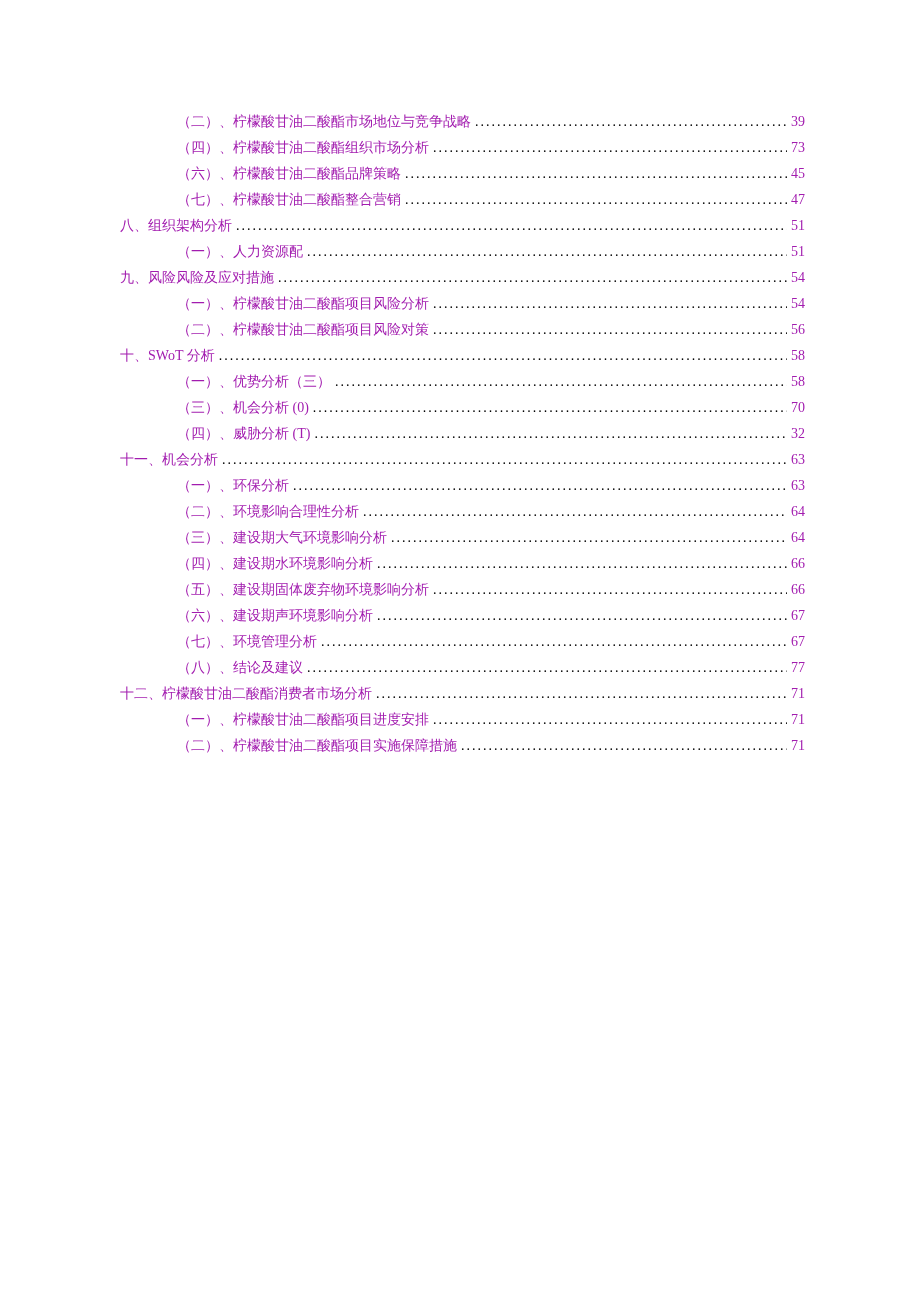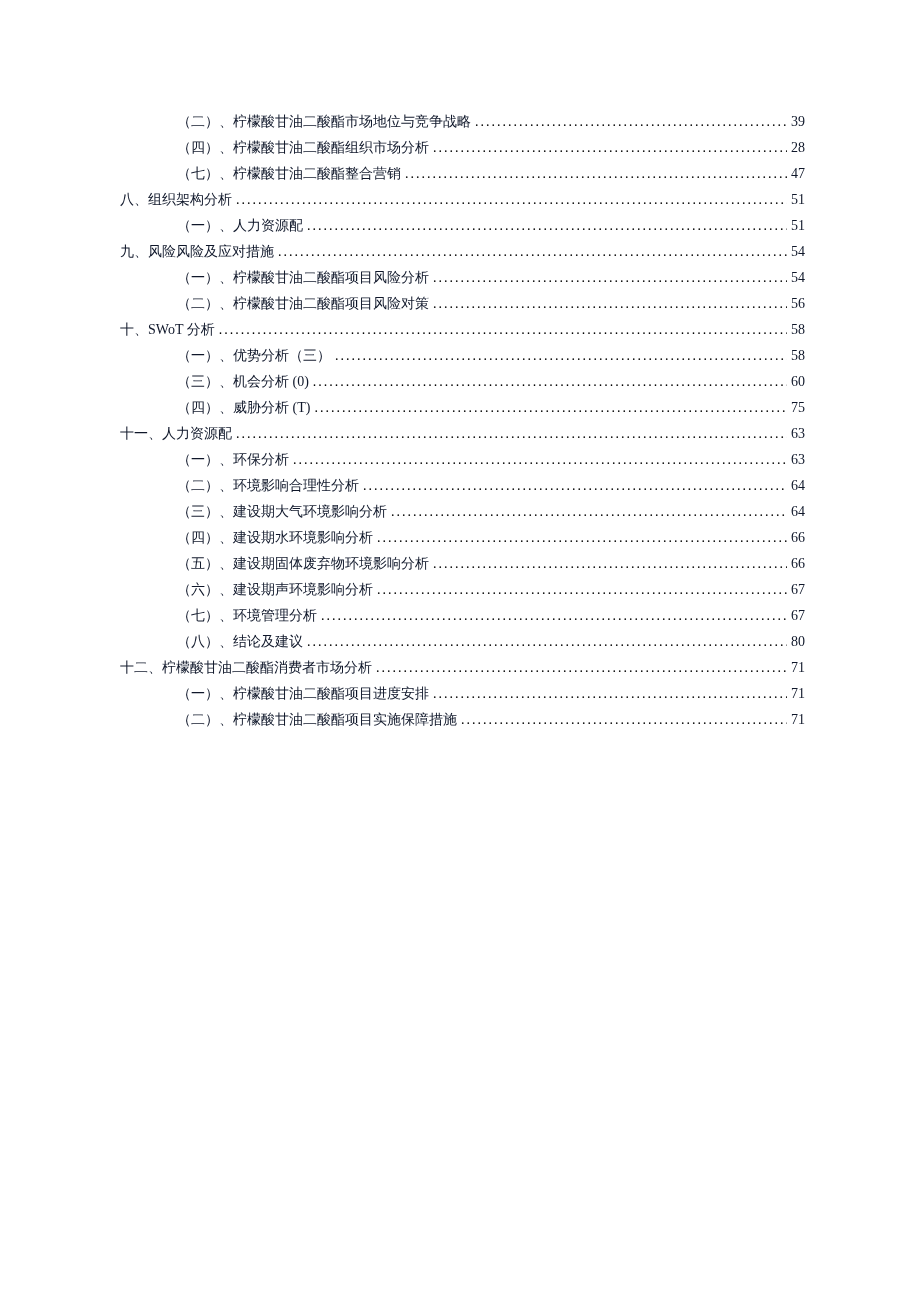--- a/index.html
+++ b/index.html
@@ -13,21 +13,21 @@
   }
   .page {
     padding: 115px 115px 0 120px;
     box-sizing: border-box;
     width: 920px;
   }
   .toc-line {
     display: flex;
     align-items: flex-start;
     font-size: 14px;
-    color: #0f172a;
+    color: #a21caf;
     line-height: 1.0;
     margin-bottom: 12px;
     white-space: nowrap;
   }
   .toc-line.level-1 {
     padding-left: 0;
   }
   .toc-line.level-2 {
     padding-left: 57px;
   }
@@ -54,21 +54,26 @@
 <div class="page">
   <div id="toc-container">
       <div class="toc-line level-2">
         <span class="toc-label">（二）、柠檬酸甘油二酸酯市场地位与竞争战略</span>
         <span class="toc-dots"></span>
         <span class="toc-page">39</span>
       </div>
       <div class="toc-line level-2">
         <span class="toc-label">（四）、柠檬酸甘油二酸酯组织市场分析</span>
         <span class="toc-dots"></span>
-        <span class="toc-page">28</span>
+        <span class="toc-page">73</span>
+      </div>
+      <div class="toc-line level-2">
+        <span class="toc-label">（六）、柠檬酸甘油二酸酯品牌策略</span>
+        <span class="toc-dots"></span>
+        <span class="toc-page">45</span>
       </div>
       <div class="toc-line level-2">
         <span class="toc-label">（七）、柠檬酸甘油二酸酯整合营销</span>
         <span class="toc-dots"></span>
         <span class="toc-page">47</span>
       </div>
       <div class="toc-line level-1">
         <span class="toc-label">八、组织架构分析 </span>
         <span class="toc-dots"></span>
         <span class="toc-page">51</span>
@@ -99,29 +104,29 @@
         <span class="toc-page">58</span>
       </div>
       <div class="toc-line level-2">
         <span class="toc-label">（一）、优势分析（三）</span>
         <span class="toc-dots"></span>
         <span class="toc-page">58</span>
       </div>
       <div class="toc-line level-2">
         <span class="toc-label">（三）、机会分析 (0) </span>
         <span class="toc-dots"></span>
-        <span class="toc-page">60</span>
+        <span class="toc-page">70</span>
       </div>
       <div class="toc-line level-2">
         <span class="toc-label">（四）、威胁分析 (T) </span>
         <span class="toc-dots"></span>
-        <span class="toc-page">75</span>
+        <span class="toc-page">32</span>
       </div>
       <div class="toc-line level-1">
-        <span class="toc-label">十一、人力资源配 </span>
+        <span class="toc-label">十一、机会分析 </span>
         <span class="toc-dots"></span>
         <span class="toc-page">63</span>
       </div>
       <div class="toc-line level-2">
         <span class="toc-label">（一）、环保分析</span>
         <span class="toc-dots"></span>
         <span class="toc-page">63</span>
       </div>
       <div class="toc-line level-2">
         <span class="toc-label">（二）、环境影响合理性分析</span>
@@ -149,21 +154,21 @@
         <span class="toc-page">67</span>
       </div>
       <div class="toc-line level-2">
         <span class="toc-label">（七）、环境管理分析</span>
         <span class="toc-dots"></span>
         <span class="toc-page">67</span>
       </div>
       <div class="toc-line level-2">
         <span class="toc-label">（八）、结论及建议</span>
         <span class="toc-dots"></span>
-        <span class="toc-page">80</span>
+        <span class="toc-page">77</span>
       </div>
       <div class="toc-line level-1">
         <span class="toc-label">十二、柠檬酸甘油二酸酯消费者市场分析 </span>
         <span class="toc-dots"></span>
         <span class="toc-page">71</span>
       </div>
       <div class="toc-line level-2">
         <span class="toc-label">（一）、柠檬酸甘油二酸酯项目进度安排</span>
         <span class="toc-dots"></span>
         <span class="toc-page">71</span>

